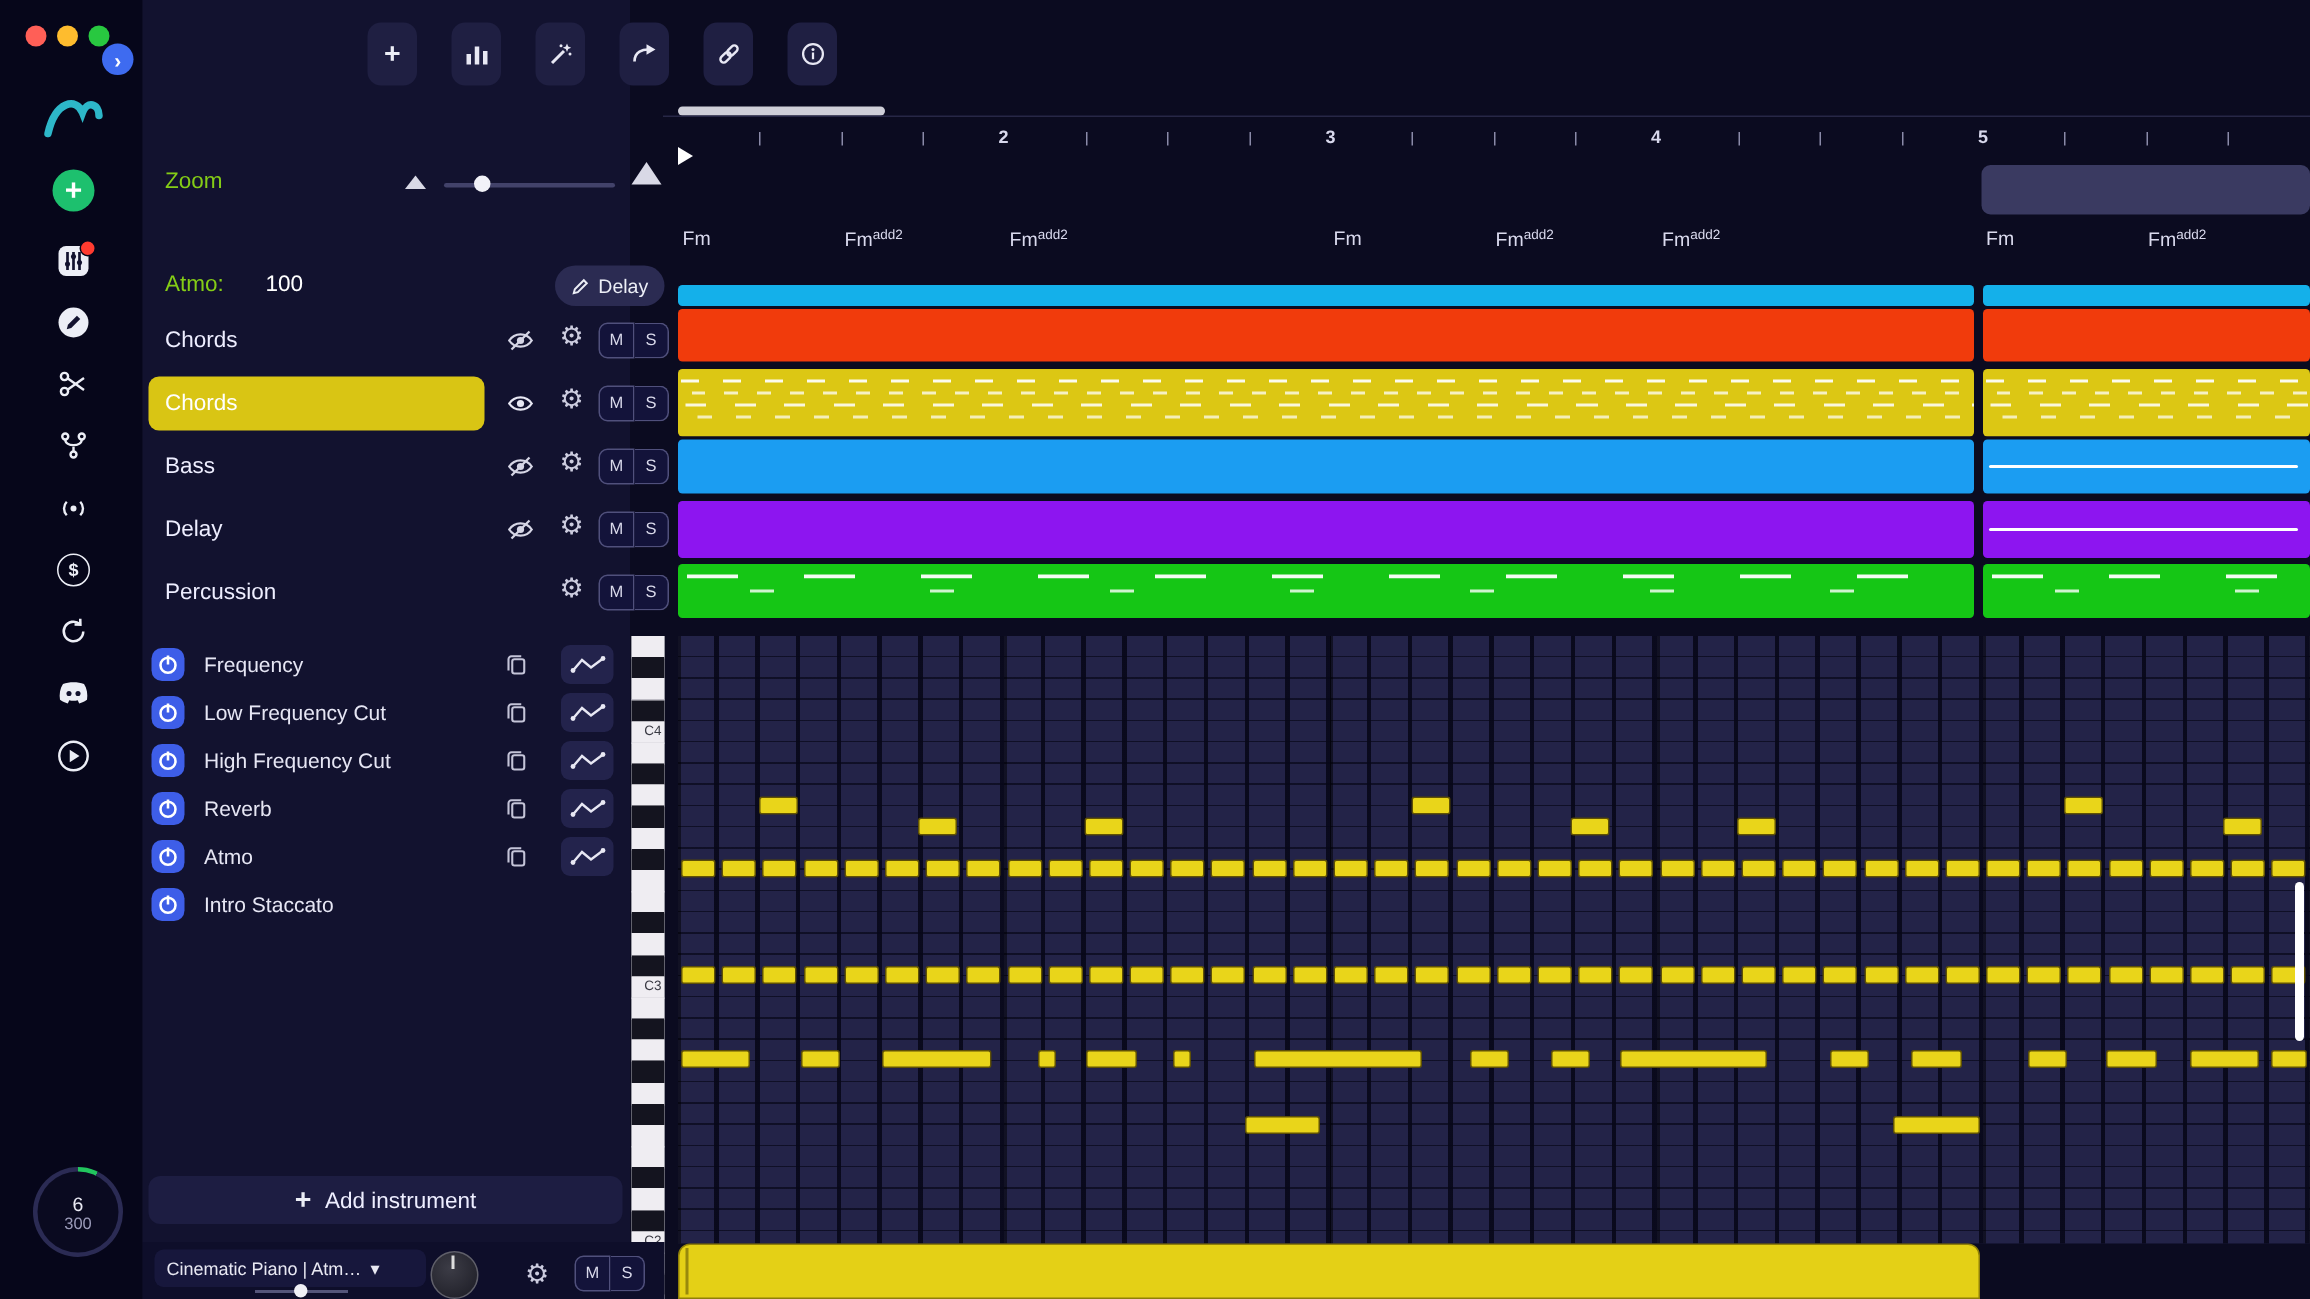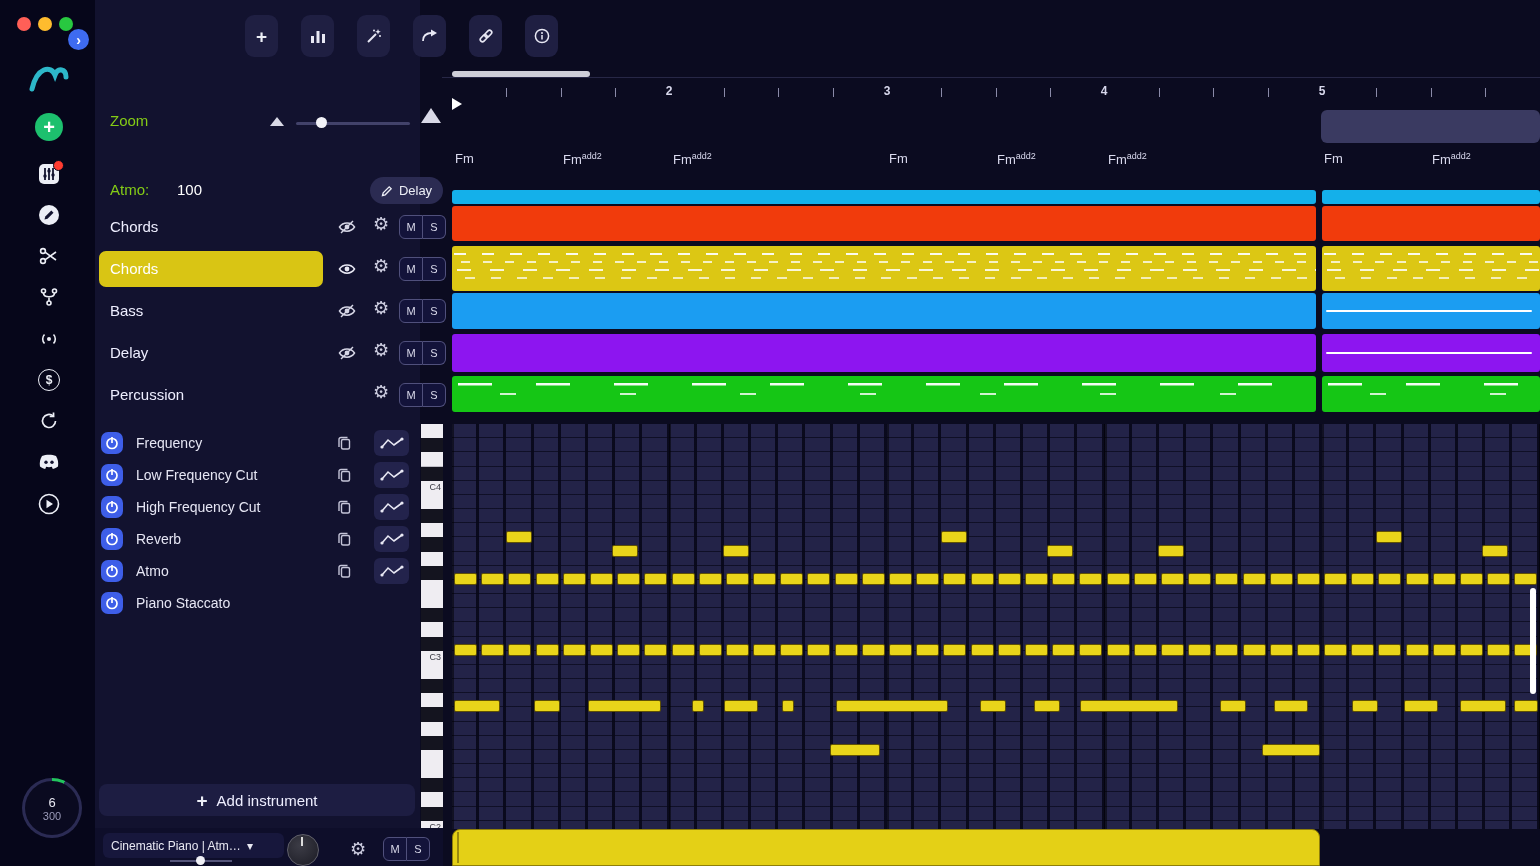--- a/index.html
+++ b/index.html
@@ -427,21 +427,21 @@
         <circle cx="22" cy="3" r="1.6" fill="#e8e8f4"></circle>
       </svg>
   </div>
 
   <div class="pwr" style="left:101px;top:592px">
     <svg width="14" height="14" viewBox="0 0 14 14">
         <circle cx="7" cy="7.5" r="5" fill="none" stroke="#fff" stroke-width="1.7"></circle>
         <line x1="7" y1="1" x2="7" y2="7" stroke="#fff" stroke-width="1.7"></line>
       </svg>
   </div>
-  <span class="fxlabel" style="left:136px;top:588px">Piano Staccato</span>
+  <span class="fxlabel" style="left:136px;top:588px">Intro Staccato</span>
 
   <div id="addinstr">
     <span class="plusglyph">+</span>
     <span>Add instrument</span>
   </div>
 
   <div id="keys">
       <div class="wk" style="top: 0px; height: 14.17px;"></div>
       <div class="bk" style="top: 14.17px; height: 14.17px;"></div>
       <div class="wk" style="top: 28.34px; height: 14.17px;"></div>

